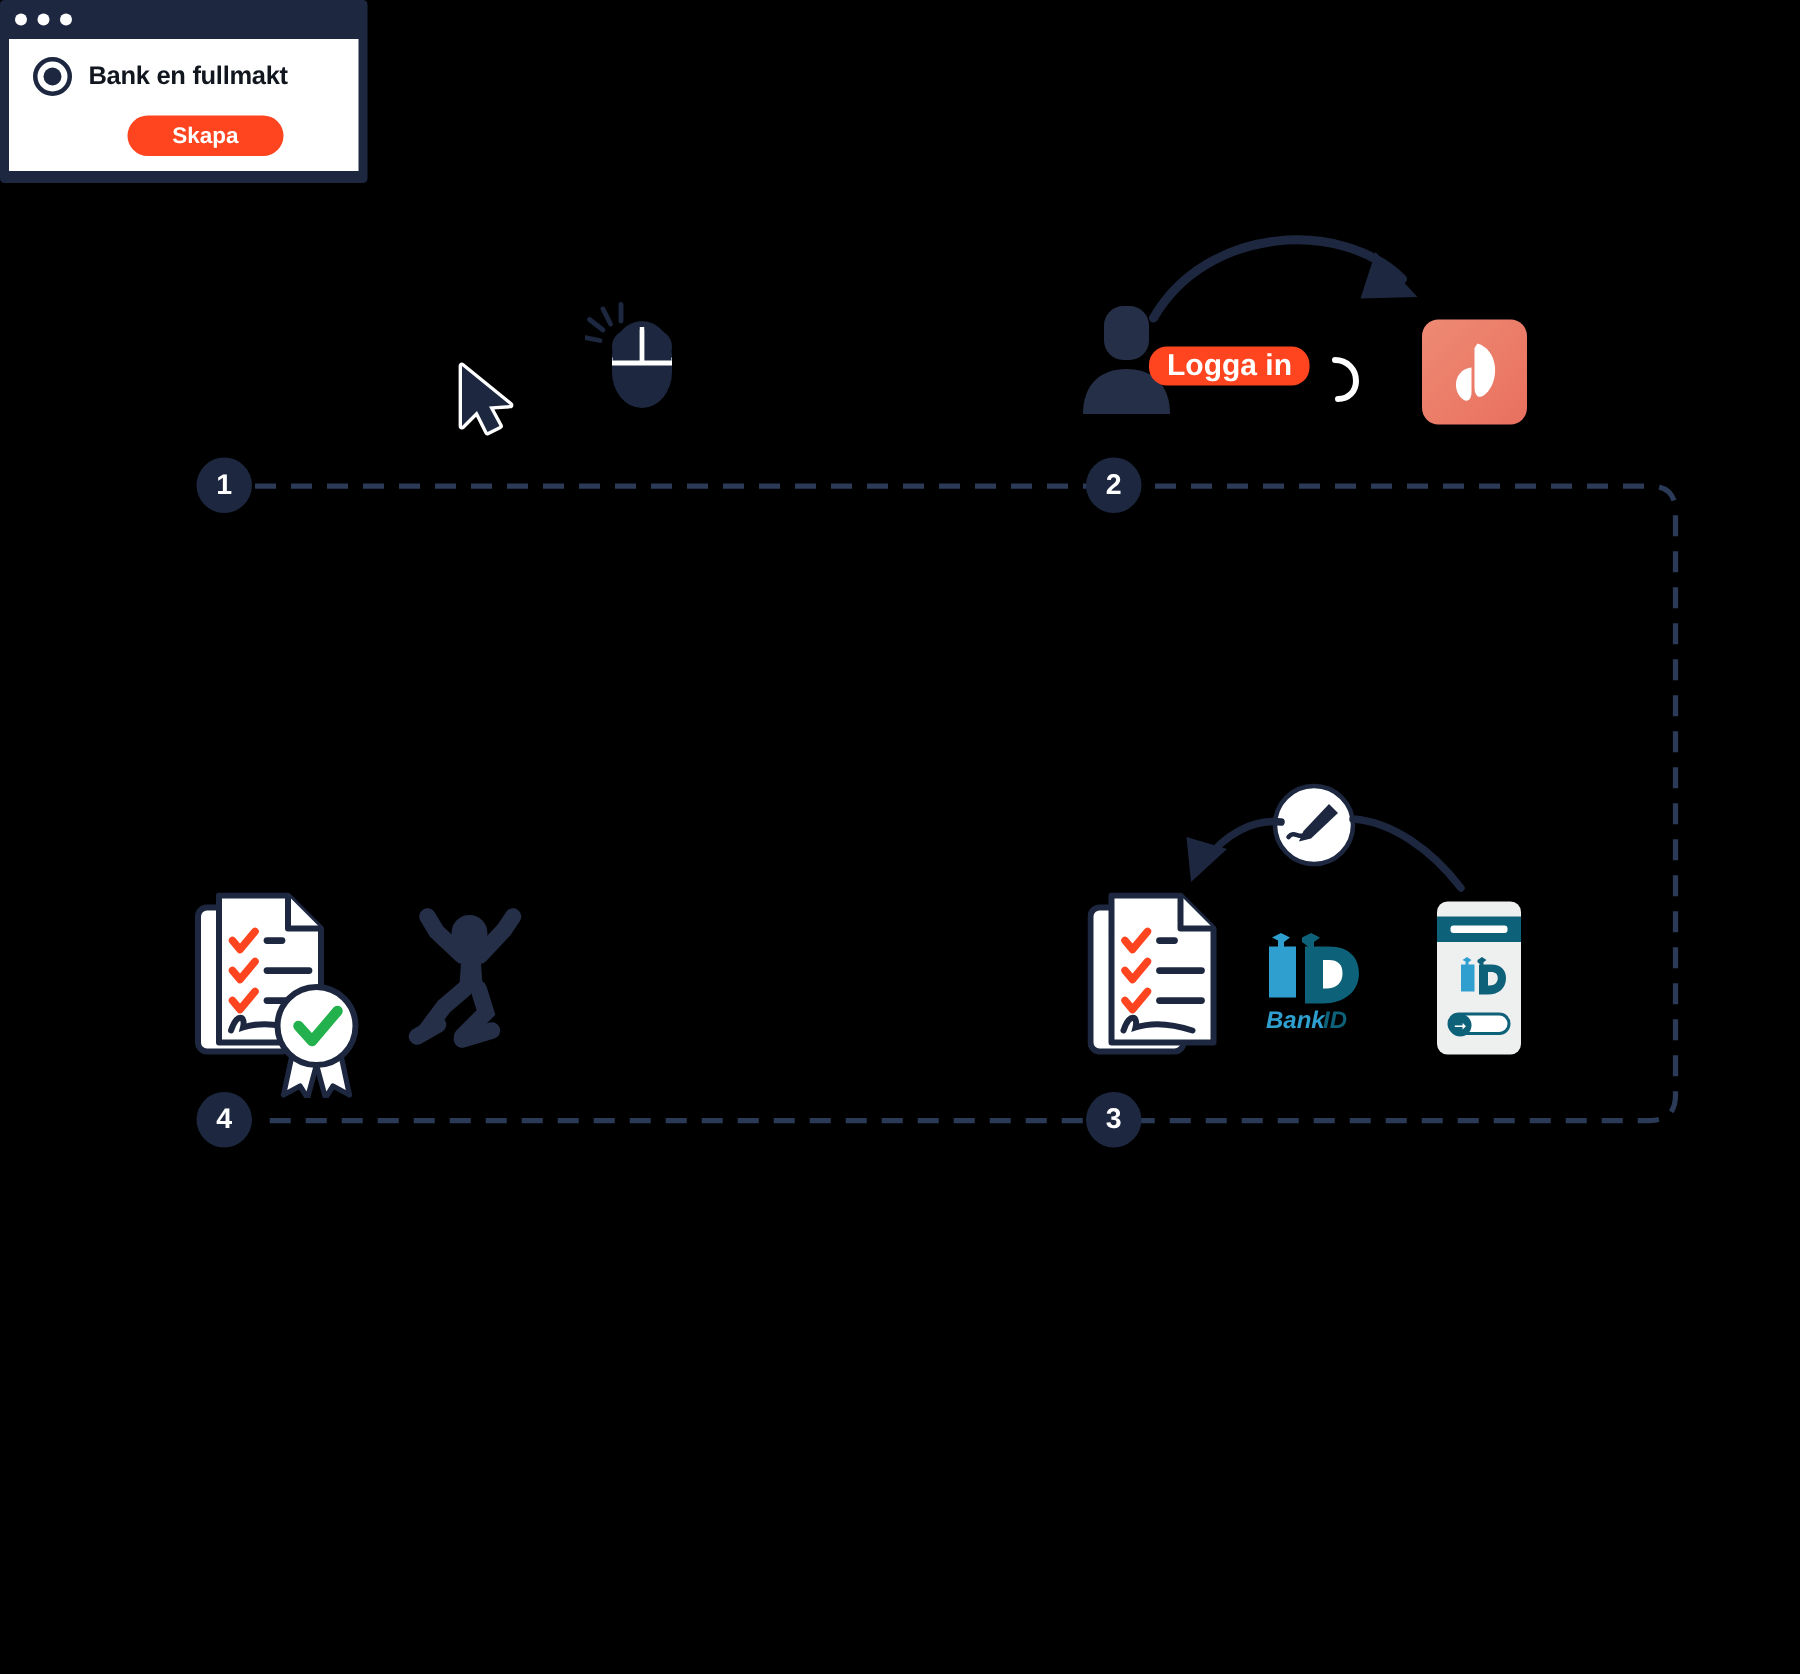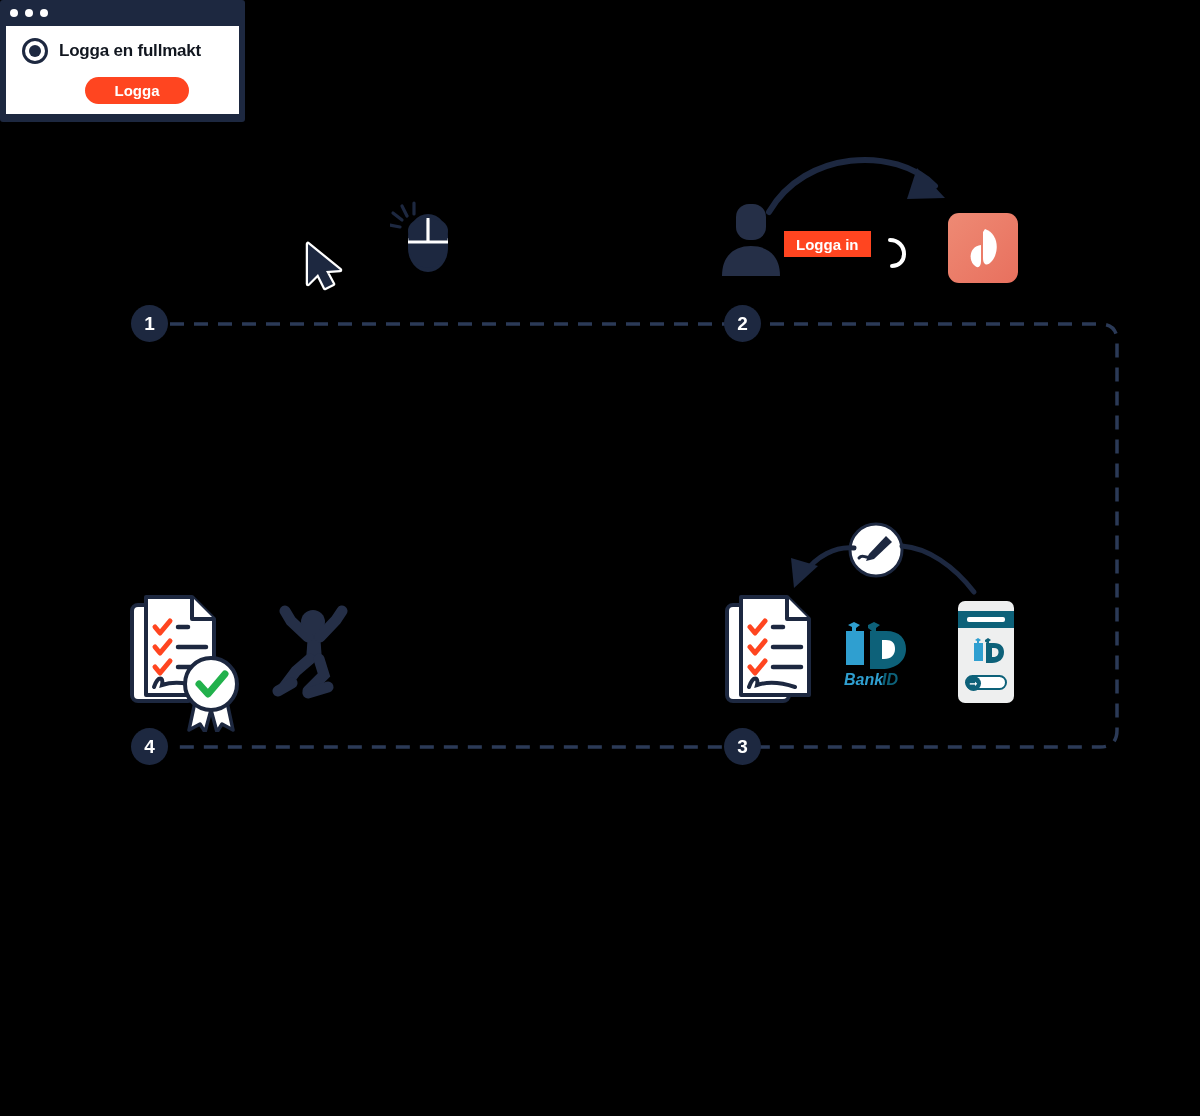--- a/index.html
+++ b/index.html
@@ -97,27 +97,27 @@
     color: #ffffff;
     font-size: 19px;
     font-weight: bold;
     display: flex; align-items: center; justify-content: center;
     z-index: 5;
   }
 
   
   .logga-badge {
     position: absolute;
-    left: 784px; top: 231px;
+    left: 766px; top: 231px;
     height: 26px;
     padding: 0 12px;
     background: #ff4520;
-    border-radius: 0;
+    border-radius: 12px;
     color: #ffffff;
-    font-size: 15px;
+    font-size: 20px;
     font-weight: bold;
     display: flex; align-items: center; justify-content: center;
     white-space: nowrap;
   }
 
   
   .jurio-tile {
     position: absolute;
     left: 948px; top: 213px;
     width: 70px; height: 70px;
@@ -209,23 +209,23 @@
     <div class="browser-dots">
       <i></i>
       <i></i>
       <i></i>
     </div>
     <div class="browser-body">
       <div class="radio-row">
         <span class="radio-outer">
           <span class="radio-inner"></span>
         </span>
-        <span class="radio-label">Logga en fullmakt</span>
+        <span class="radio-label">Bank en fullmakt</span>
       </div>
-      <button class="starta-btn">Logga</button>
+      <button class="starta-btn">Skapa</button>
     </div>
   </div>
 
   <svg class="icon-wrap" style="left:300px;top:240px;" width="50" height="52" viewBox="0 0 50 52">
     <path d="M8 4 L8 44 L18 34 L25 48 L33 44 L26 31 L40 30 Z" fill="#1d2840" stroke="#ffffff" stroke-width="4.5" stroke-linejoin="round"></path>
     <path d="M8 4 L8 44 L18 34 L25 48 L33 44 L26 31 L40 30 Z" fill="#1d2840"></path>
   </svg>
 
   <svg class="icon-wrap" style="left:390px;top:200px;" width="66" height="72" viewBox="0 0 66 72">
     <g stroke="#1d2840" stroke-width="3.2" stroke-linecap="round">

